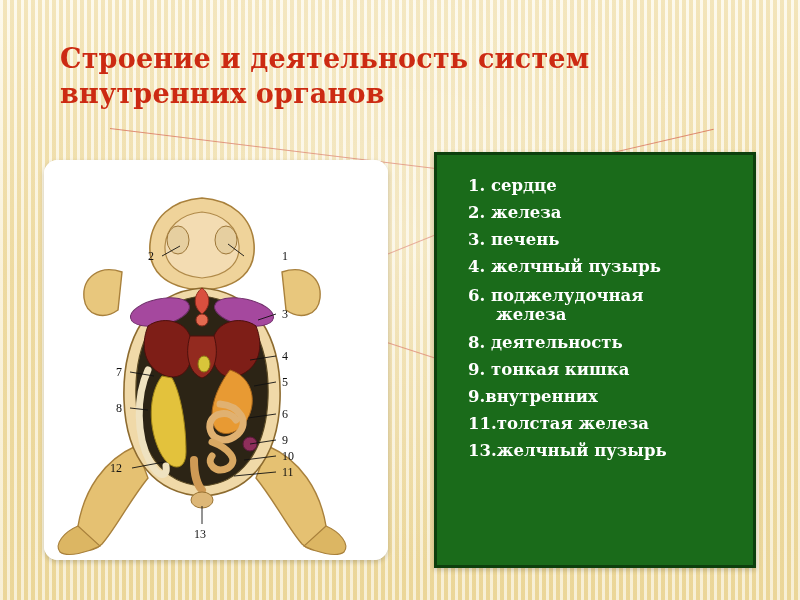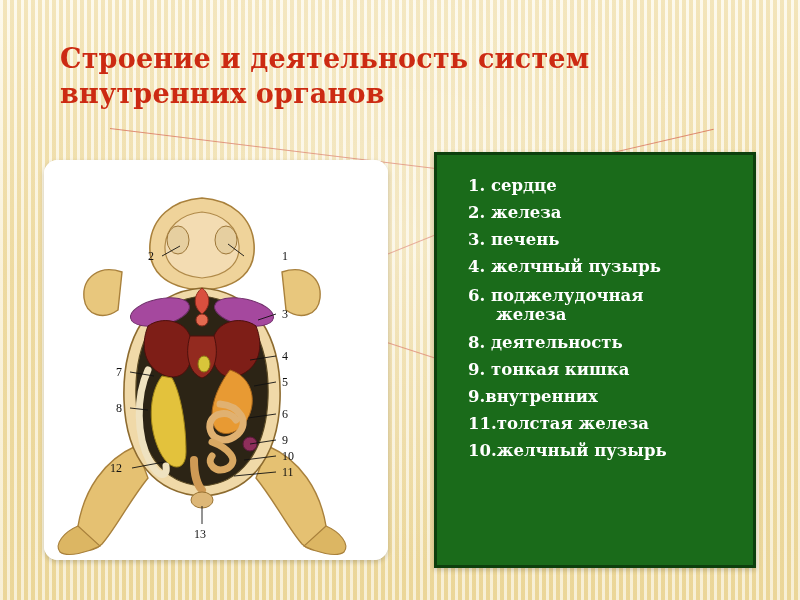--- a/index.html
+++ b/index.html
@@ -228,17 +228,17 @@
     <ul class="legend-list">
       <li><span>1.</span> <span>сердце</span></li>
       <li><span>2.</span> <span>железа</span></li>
       <li><span>3.</span> <span>печень</span></li>
       <li><span>4.</span> <span>желчный пузырь</span></li>
       <li class="wrap"><span>6.</span> <span>поджелудочная</span><span class="cont">железа</span></li>
       <li><span>8.</span> <span>деятельность</span></li>
       <li><span>9.</span> <span>тонкая  кишка</span></li>
       <li><span>9.</span><span>внутренних</span></li>
       <li><span>11.</span><span>толстая железа</span></li>
-      <li><span>10.</span><span>желчный пузырь</span></li>
+      <li><span>13.</span><span>желчный пузырь</span></li>
     </ul>
   </div>
 
 </div>
 
 </body></html>

